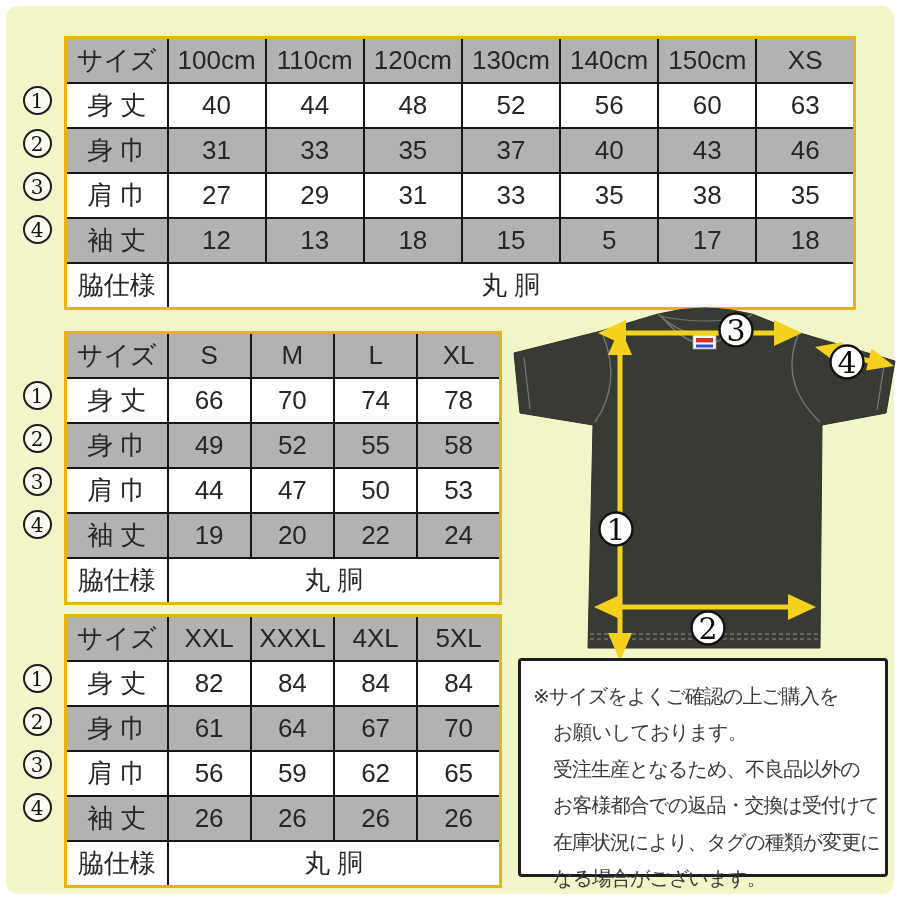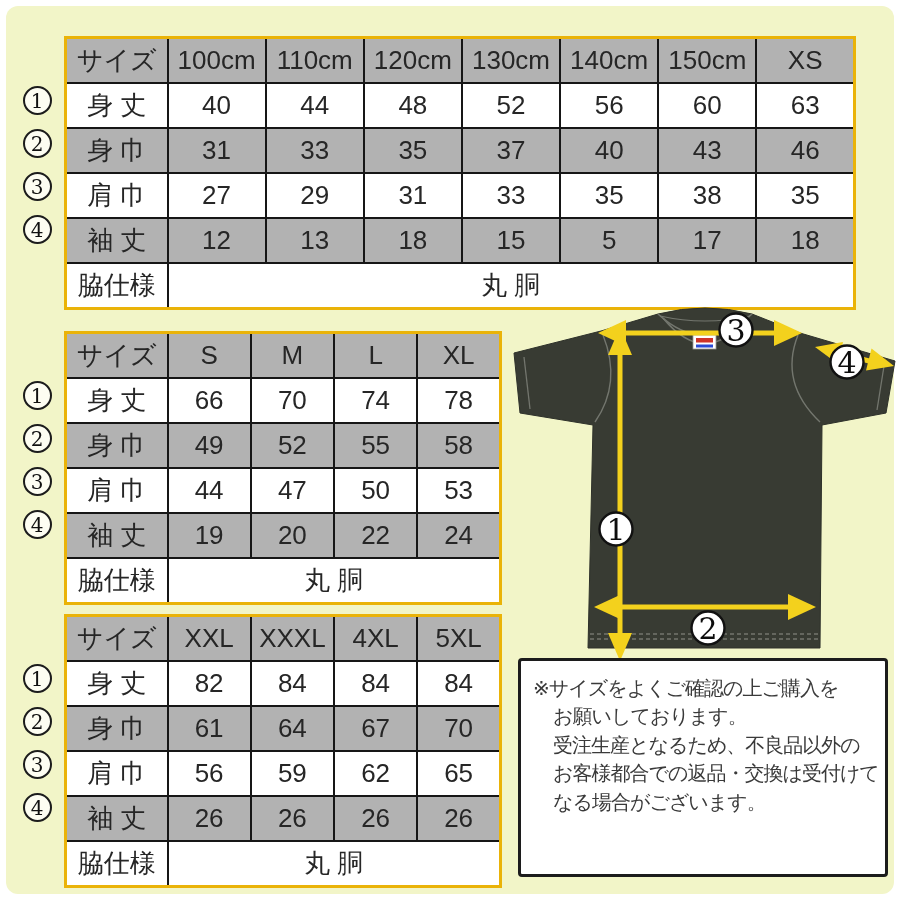--- a/index.html
+++ b/index.html
@@ -30,21 +30,21 @@
     border-radius:50%;background:#fdfdf2;display:flex;align-items:center;
     justify-content:center;font-family:"DejaVu Serif","Liberation Serif",serif;
     font-size:20px;color:#111;line-height:1;
   }
   .note{
     position:absolute;left:518px;top:658px;width:370px;height:219px;
     box-sizing:border-box;background:#ffffff;border:3px solid #1c1c1c;
     border-radius:4px;padding:13px 6px 8px 12px;color:#3a3a3a;
     font-size:20px;line-height:28.4px;letter-spacing:-1px;white-space:nowrap;
   }
-  .note .nl{padding-left:20px;}
+  .note .nl{padding-left:20px;margin-top:8px;}
   .note .nl.first{padding-left:0;}
   .shirt-svg{position:absolute;left:500px;top:295px;width:400px;height:375px;}
   .circ-digit{
     font-family:"DejaVu Serif","Liberation Serif",serif;font-size:30px;
     fill:#0d0d0d;text-anchor:middle;
   }
 </style>
 </head>
 <body>
 
@@ -317,14 +317,15 @@
     <circle cx="208" cy="333" r="16.5" fill="#ffffff" stroke="#111" stroke-width="2.4"></circle>
     <text class="circ-digit" x="208" y="344">2</text>
   </g>
 </svg>
 
 <div class="note">
   <div class="nl first">※サイズをよくご確認の上ご購入を</div>
   <div class="nl">お願いしております。</div>
   <div class="nl">受注生産となるため、不良品以外の</div>
   <div class="nl">お客様都合での返品・交換は受付けて</div>
+  <div class="nl">在庫状況により、タグの種類が変更に</div>
   <div class="nl">なる場合がございます。</div>
 </div>
 
 </body></html>

